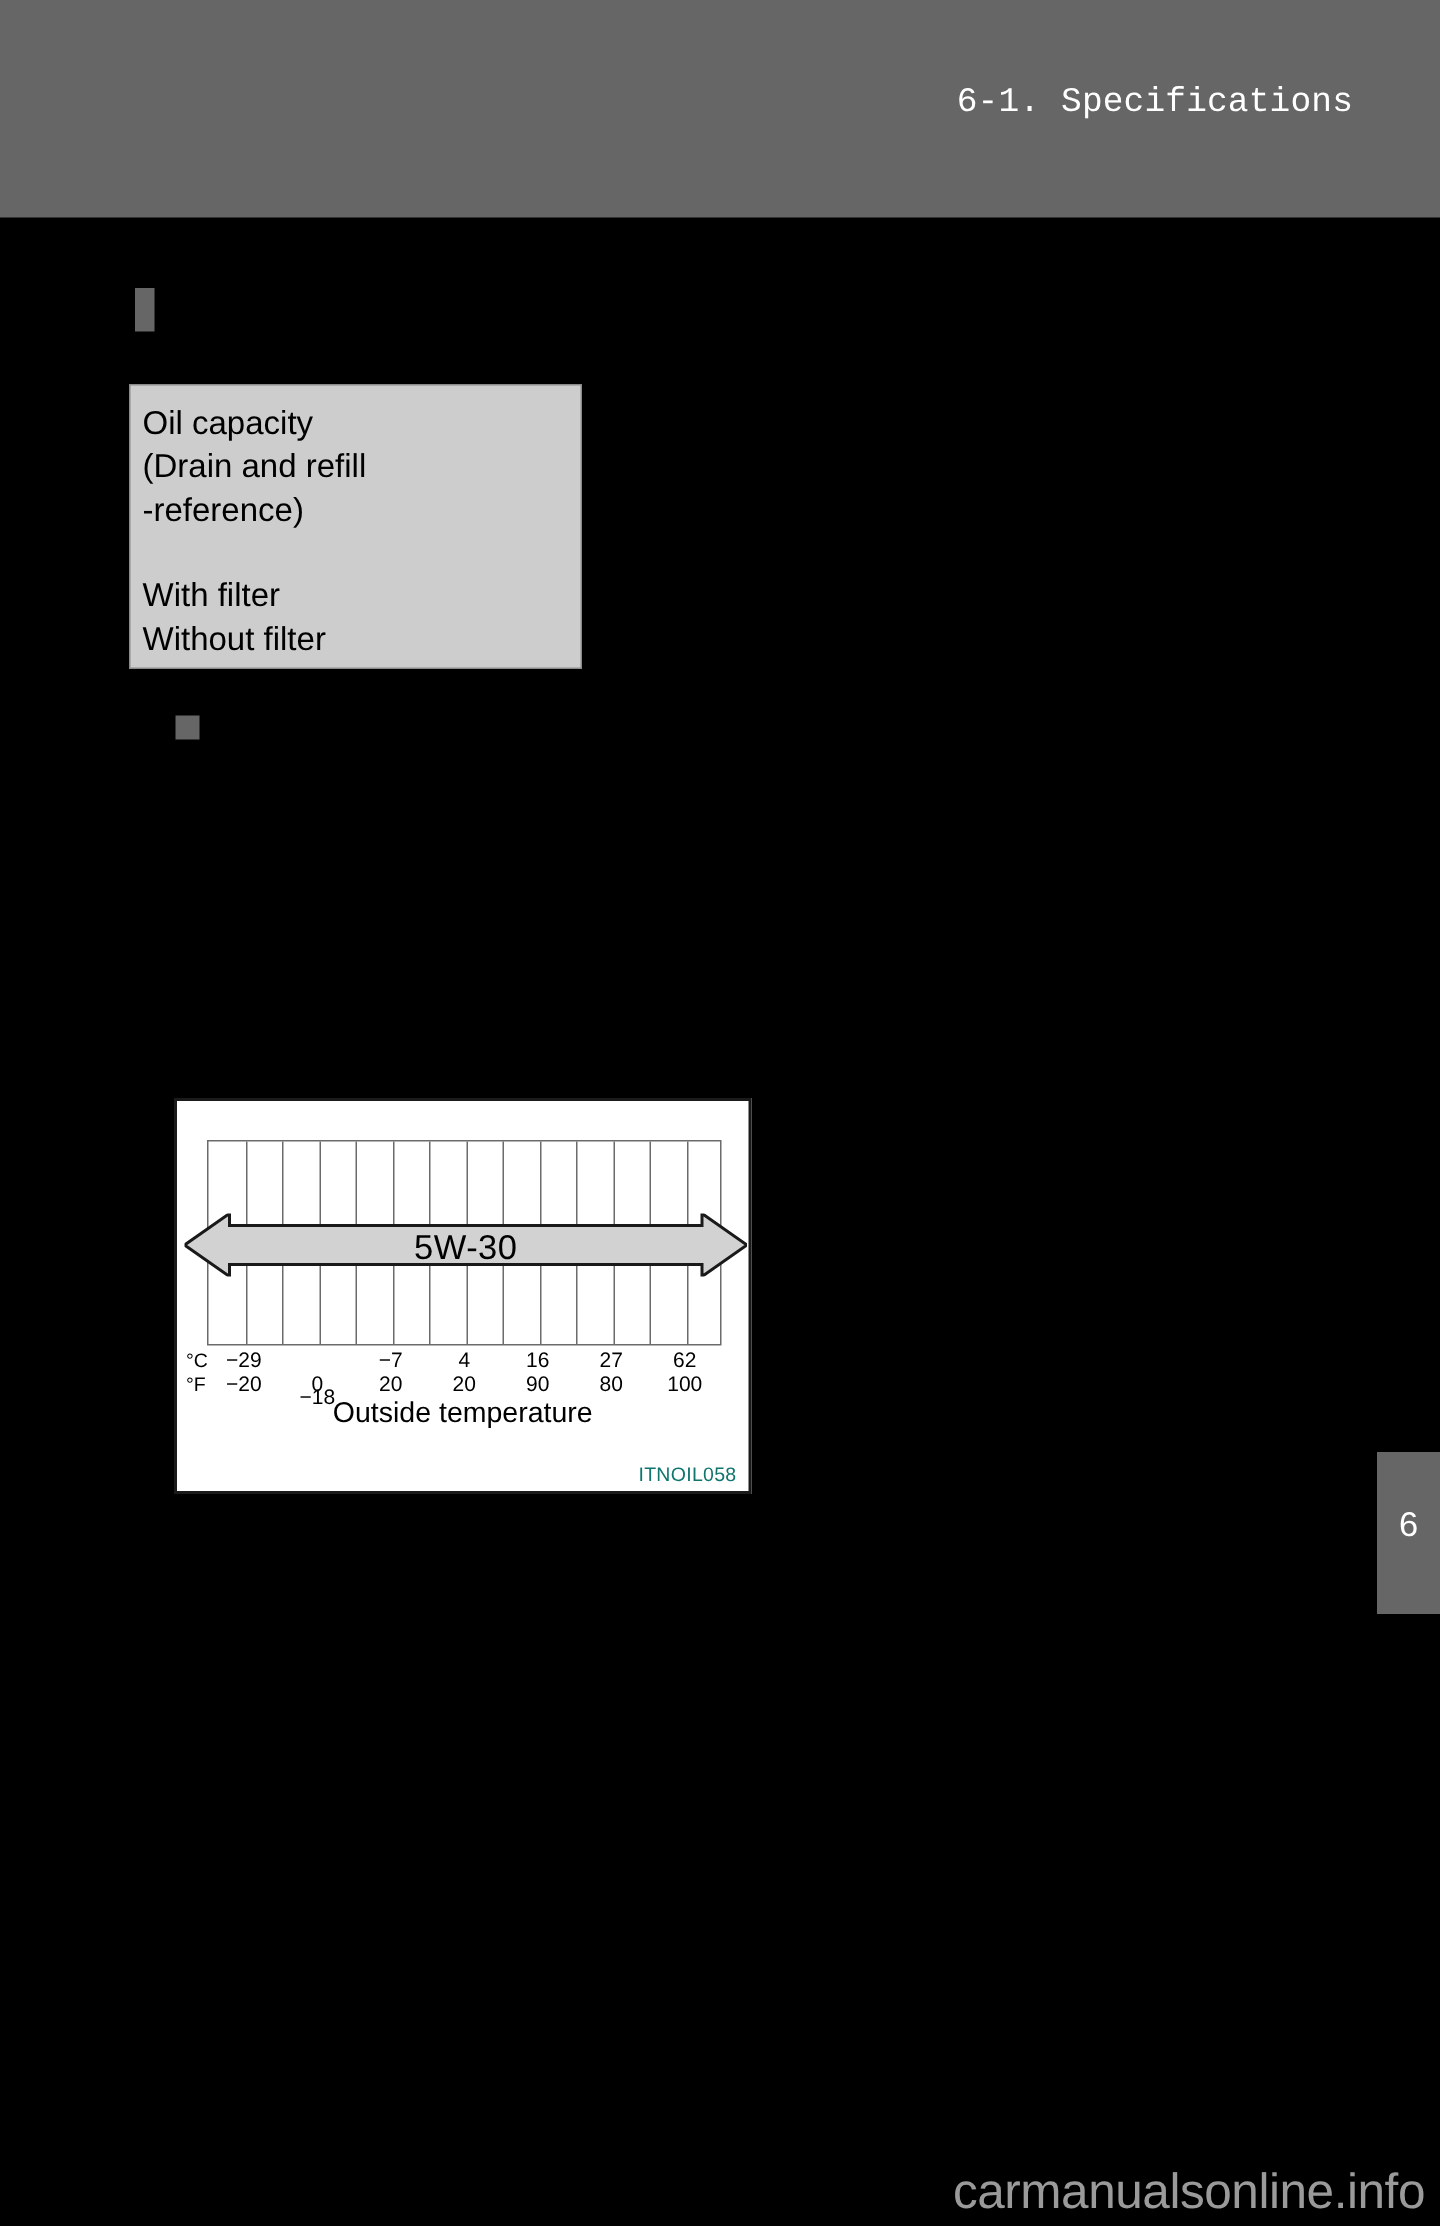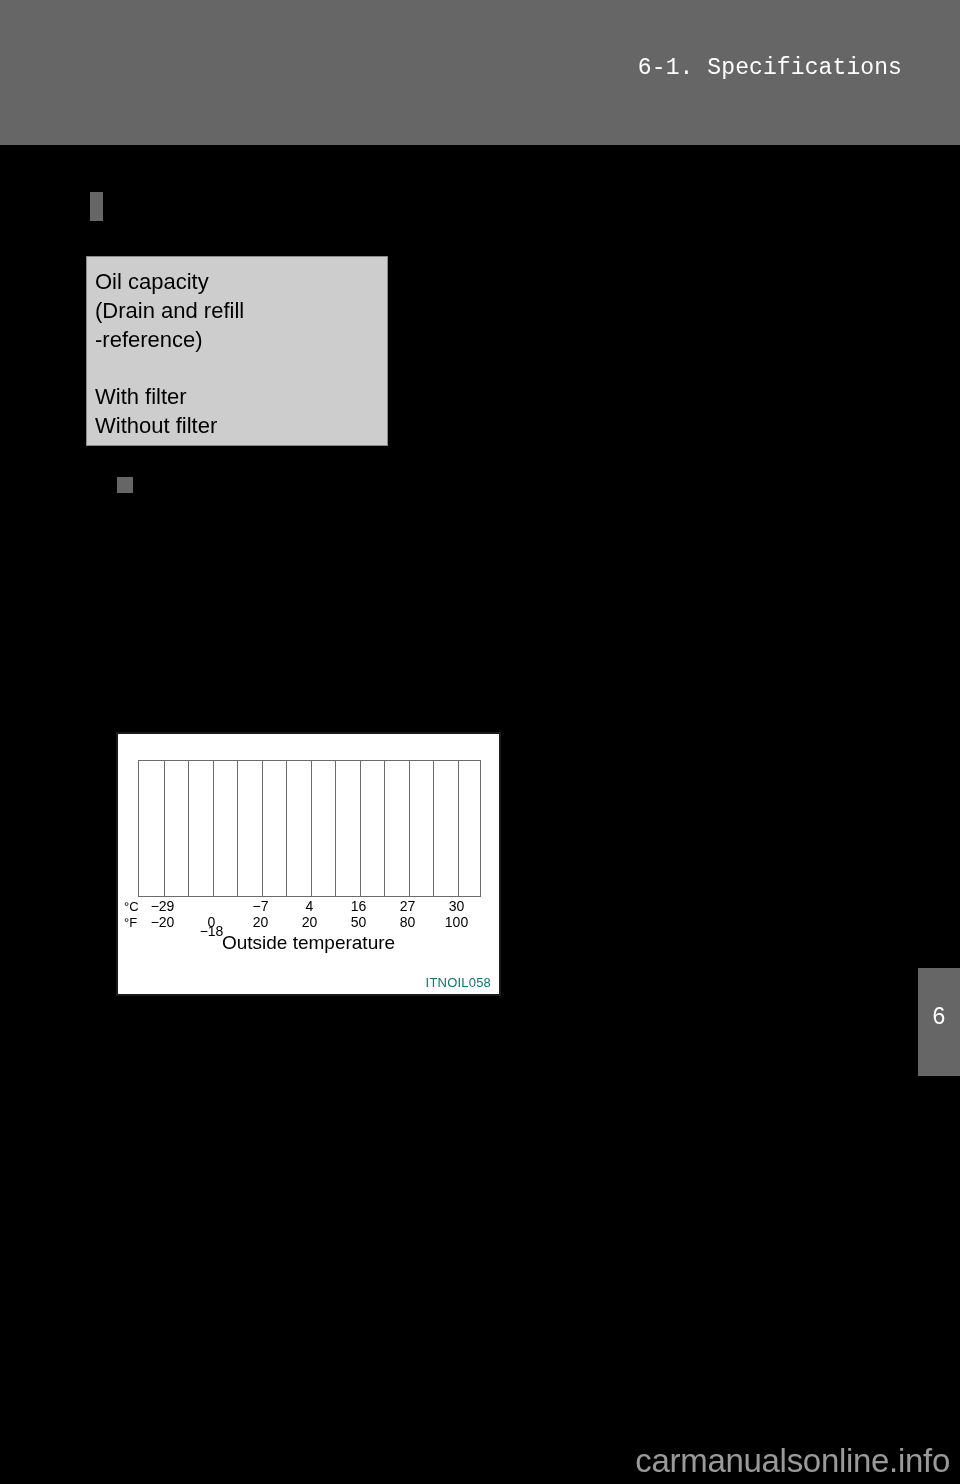--- a/index.html
+++ b/index.html
@@ -242,37 +242,43 @@
         <div class="grid-line" style="left: 147px;"></div>
         <div class="grid-line" style="left: 171.5px;"></div>
         <div class="grid-line" style="left: 196px;"></div>
         <div class="grid-line" style="left: 220.5px;"></div>
         <div class="grid-line" style="left: 245px;"></div>
         <div class="grid-line" style="left: 269.5px;"></div>
         <div class="grid-line" style="left: 294px;"></div>
         <div class="grid-line" style="left: 318.5px;"></div>
       </div>
 
+    <div id="viscosity-band">
+      <svg width="375" height="42" viewBox="0 0 375 42" xmlns="http://www.w3.org/2000/svg">
+        <polygon points="0,21 30,0 30,8 345,8 345,0 375,21 345,42 345,34 30,34 30,42" fill="#d2d2d2" stroke="#1a1a1a" stroke-width="2" stroke-linejoin="miter"></polygon>
+      </svg>
+      <div id="band-label">5W-30</div>
+    </div>
 
     <div id="axis-labels">
       <span class="axis-unit unit-c">°C</span>
       <span class="axis-unit unit-f">°F</span>
     <span class="tick-label tick-row-c" style="left: 44.5px;">−29</span>
         <span class="tick-label tick-row-f" style="left: 44.5px;">−20</span>
         <span class="tick-label tick-row-c" style="left: 93.5px; margin-top: 25px;">−18</span>
         <span class="tick-label tick-row-f" style="left: 93.5px;">0</span>
         <span class="tick-label tick-row-c" style="left: 142.5px;">−7</span>
         <span class="tick-label tick-row-f" style="left: 142.5px;">20</span>
         <span class="tick-label tick-row-c" style="left: 191.5px;">4</span>
         <span class="tick-label tick-row-f" style="left: 191.5px;">20</span>
         <span class="tick-label tick-row-c" style="left: 240.5px;">16</span>
-        <span class="tick-label tick-row-f" style="left: 240.5px;">50</span>
+        <span class="tick-label tick-row-f" style="left: 240.5px;">90</span>
         <span class="tick-label tick-row-c" style="left: 289.5px;">27</span>
         <span class="tick-label tick-row-f" style="left: 289.5px;">80</span>
-        <span class="tick-label tick-row-c" style="left: 338.5px;">30</span>
+        <span class="tick-label tick-row-c" style="left: 338.5px;">62</span>
         <span class="tick-label tick-row-f" style="left: 338.5px;">100</span>
       </div>
 
     <div class="fig-caption">Outside temperature</div>
     <div class="fig-id">ITNOIL058</div>
   </div>
 </div>
 
 <div id="chapter-tab">
   <div id="chapter-tab-number">6</div>

